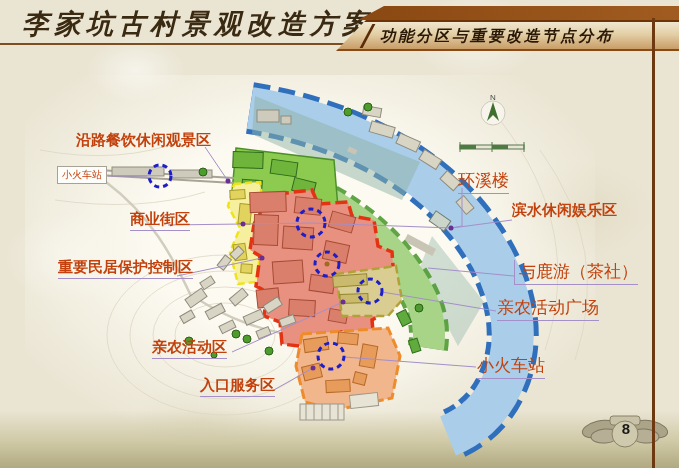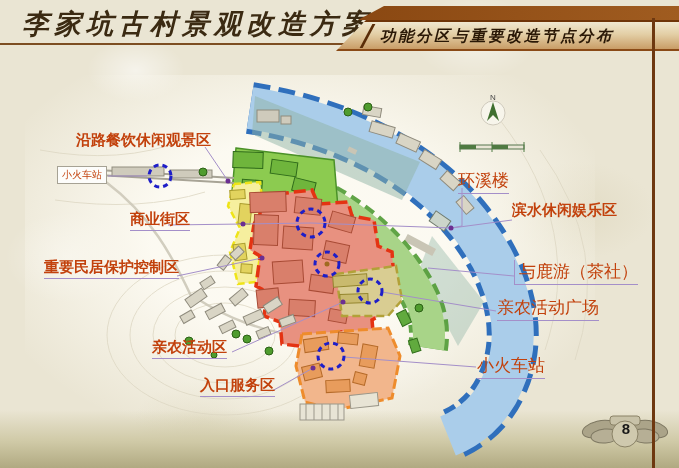--- a/index.html
+++ b/index.html
@@ -43,21 +43,21 @@
 
   
   .lbl{position:absolute;z-index:5;color:#c2410c;white-space:nowrap;}
   .lbl.big{font-weight:bold;font-size:15px;}
   .lbl.small{font-size:17px;}
   .uline{border-bottom:1px solid #a48fc9;padding-bottom:1px;}
   .lbl-train{left:57px;top:166px;font-size:10px;background:#fdfdfb;
     border:1px solid #a6a294;padding:1px 4px;}
   .lbl-scenic{left:76px;top:131px;}
   .lbl-commercial{left:112px;top:210px;margin-left:18px;}
-  .lbl-minju{left:44px;top:258px;}
+  .lbl-minju{left:58px;top:258px;}
   .lbl-farmzone{left:152px;top:338px;}
   .lbl-entserv{left:200px;top:376px;}
   .lbl-huanxi{left:458px;top:169px;}
   .lbl-binshui{left:512px;top:201px;font-size:16px;}
   .lbl-deer{left:514px;top:260px;border-left:1px solid #a48fc9;padding-left:4px;text-align:center;}
   .lbl-farmplaza{left:497px;top:296px;text-align:center;}
   .lbl-entplaza{left:477px;top:354px;}
 
   .page-num{position:absolute;left:616px;top:420px;width:20px;z-index:8;
     text-align:center;font-weight:bold;font-size:15px;color:#171717;}

